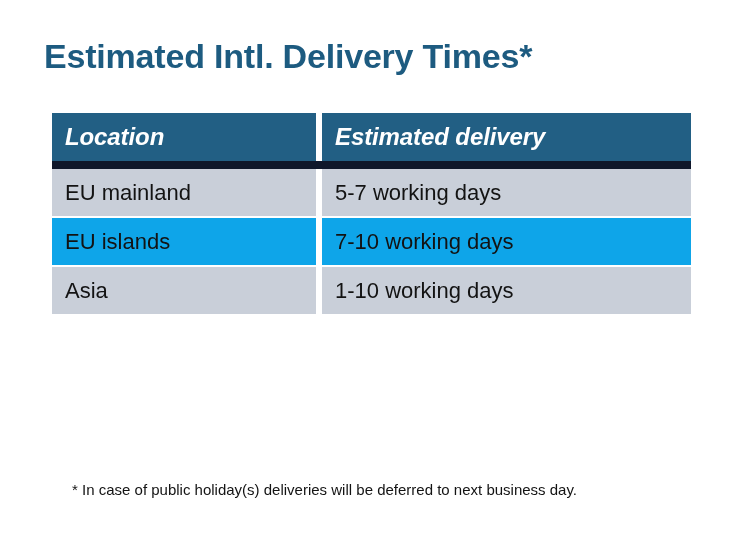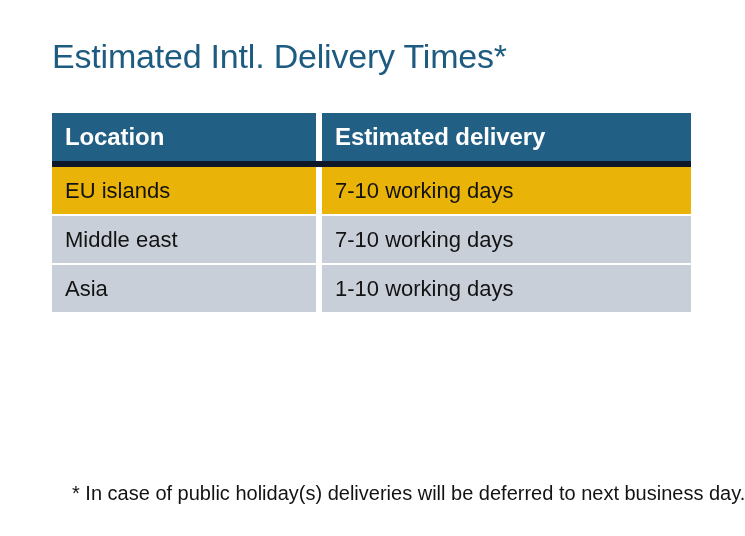--- a/index.html
+++ b/index.html
@@ -18,24 +18,24 @@
   .page {
     position: relative;
     width: 745px;
     height: 536px;
     background: #ffffff;
   }
 
   
   .page-title {
     position: absolute;
-    left: 52px;
+    left: 44px;
     top: 38px;
     font-size: 34px;
-    font-weight: normal;
+    font-weight: bold;
     color: #1d5b80;
     letter-spacing: -0.2px;
     white-space: nowrap;
     line-height: 1.1;
   }
 
   
   .delivery-table {
     position: absolute;
     left: 52px;
@@ -70,46 +70,47 @@
     font-size: 24px;
     letter-spacing: -0.1px;
   }
 
   .delivery-table tbody td {
     height: 47px;
   }
 
   
   .row-dark td   { background: #c9cfd9; }
-  .row-light td  { background: #eab308; }
+  .row-light td  { background: #0ea5e9; }
 
   
   .delivery-table th.gutter,
   .delivery-table td.gutter {
     padding: 0;
     background: #ffffff !important;
   }
 
   
   .delivery-table tbody tr td {
     border-bottom: 2px solid #ffffff;
   }
   .delivery-table tbody tr:last-child td {
     border-bottom: none;
   }
   .delivery-table thead th {
-    border-bottom: 6px solid #0f172a;
+    border-bottom: 8px solid #0f172a;
+    font-style: italic;
   }
 
   
   .footnote {
     position: absolute;
     left: 72px;
     top: 481px;
-    font-size: 20px;
+    font-size: 15px;
     color: #131313;
     white-space: nowrap;
     line-height: 1.2;
   }
 </style>
 </head>
 <body>
 
 <div class="page">
 
@@ -122,27 +123,27 @@
       <col class="col-delivery">
     </colgroup>
     <thead>
       <tr>
         <th>Location</th>
         <th class="gutter"></th>
         <th>Estimated delivery</th>
       </tr>
     </thead>
     <tbody>
+      <tr class="row-dark">
+        <td>EU mainland</td>
+        <td class="gutter"></td>
+        <td>5-7 working days</td>
+      </tr>
       <tr class="row-light">
         <td>EU islands</td>
-        <td class="gutter"></td>
-        <td>7-10 working days</td>
-      </tr>
-      <tr class="row-dark">
-        <td>Middle east</td>
         <td class="gutter"></td>
         <td>7-10 working days</td>
       </tr>
       <tr class="row-dark">
         <td>Asia</td>
         <td class="gutter"></td>
         <td>1-10 working days</td>
       </tr>
     </tbody>
   </table>

